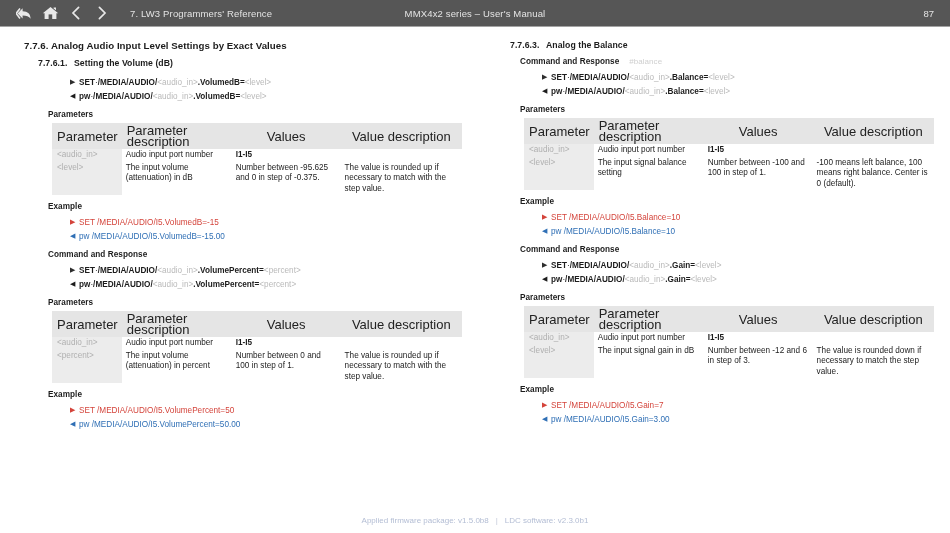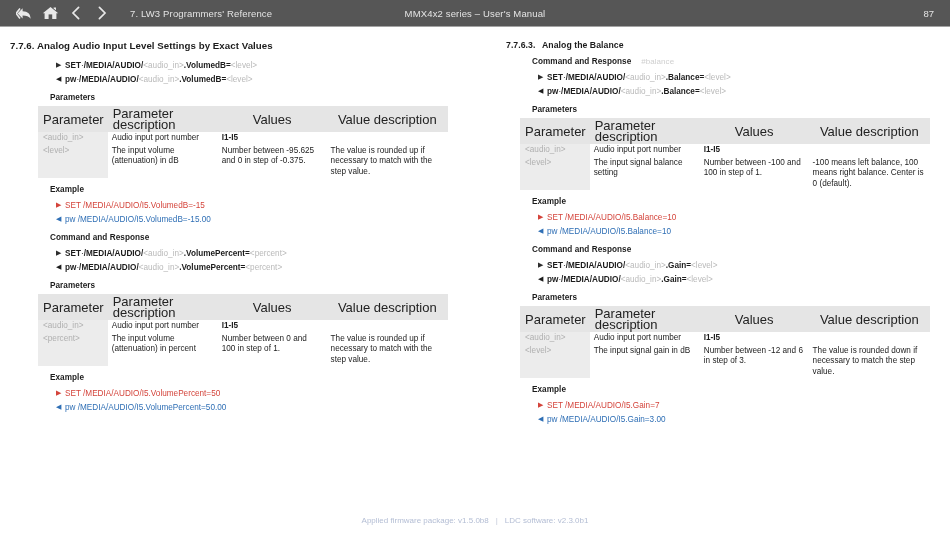--- a/index.html
+++ b/index.html
@@ -54,24 +54,23 @@
     color: #e4e4e4;
     font-size: 9.5px;
   }
 
   
   #page {
     position: absolute;
     top: 28px; left: 0;
     width: 950px;
     height: 480px;
-    padding: 12px 18px 0 10px;
+    padding: 12px 18px 0 24px;
     display: flex;
     gap: 34px;
-    justify-content: space-between;
   }
   .col { width: 440px; }
 
   
   .h3 {
     font-size: 9.7px;
     font-weight: bold;
     color: #1c1c1c;
     margin-bottom: 7px;
     letter-spacing: .05px;
@@ -82,21 +81,21 @@
     color: #1c1c1c;
     margin-left: 14px;
     margin-bottom: 7px;
     letter-spacing: .05px;
   }
   .h4 .num { display: inline-block; min-width: 36px; }
   .h5 {
     font-size: 8.2px;
     font-weight: bold;
     color: #1c1c1c;
-    margin-left: 40px;
+    margin-left: 24px;
     margin-bottom: 4px;
     letter-spacing: .05px;
   }
   .tags { font-weight: normal; color: #cfcfcf; font-size: 8px; }
   .tags span { margin-left: 10px; }
 
   
   .cmdlist { margin-left: 46px; margin-bottom: 7px; }
   .cmd {
     font-size: 8.2px;
@@ -205,20 +204,21 @@
     </div>
   </div>
   <div id="crumb">7. LW3 Programmers' Reference</div>
   <div id="doctitle">MMX4x2 series – User's Manual</div>
   <div id="pagenum">87</div>
 </div>
 
 <div id="page">
   <div class="col" id="col-left">
       <div class="h3"><span>7.7.6.</span> <span>Analog Audio Input Level Settings by Exact Values</span></div>
+      <div class="h4"><span class="num">7.7.6.1.</span><span>Setting the Volume (dB)</span></div>
       <div class="cmdlist">
         <div class="cmd send"><span class="bullet">▶</span><span class="tok">SET</span><span class="dot">·</span><span class="tok">/MEDIA/AUDIO/</span><span class="ph">&lt;audio_in&gt;</span><span class="tok">.VolumedB=</span><span class="ph">&lt;level&gt;</span></div>
         <div class="cmd recv"><span class="bullet">◀</span><span class="tok">pw</span><span class="dot">·</span><span class="tok">/MEDIA/AUDIO/</span><span class="ph">&lt;audio_in&gt;</span><span class="tok">.VolumedB=</span><span class="ph">&lt;level&gt;</span></div>
       </div>
       <div class="h5">Parameters</div>
       <table class="params">
         <colgroup>
           <col class="c1">
           <col class="c2">
           <col class="c3">

